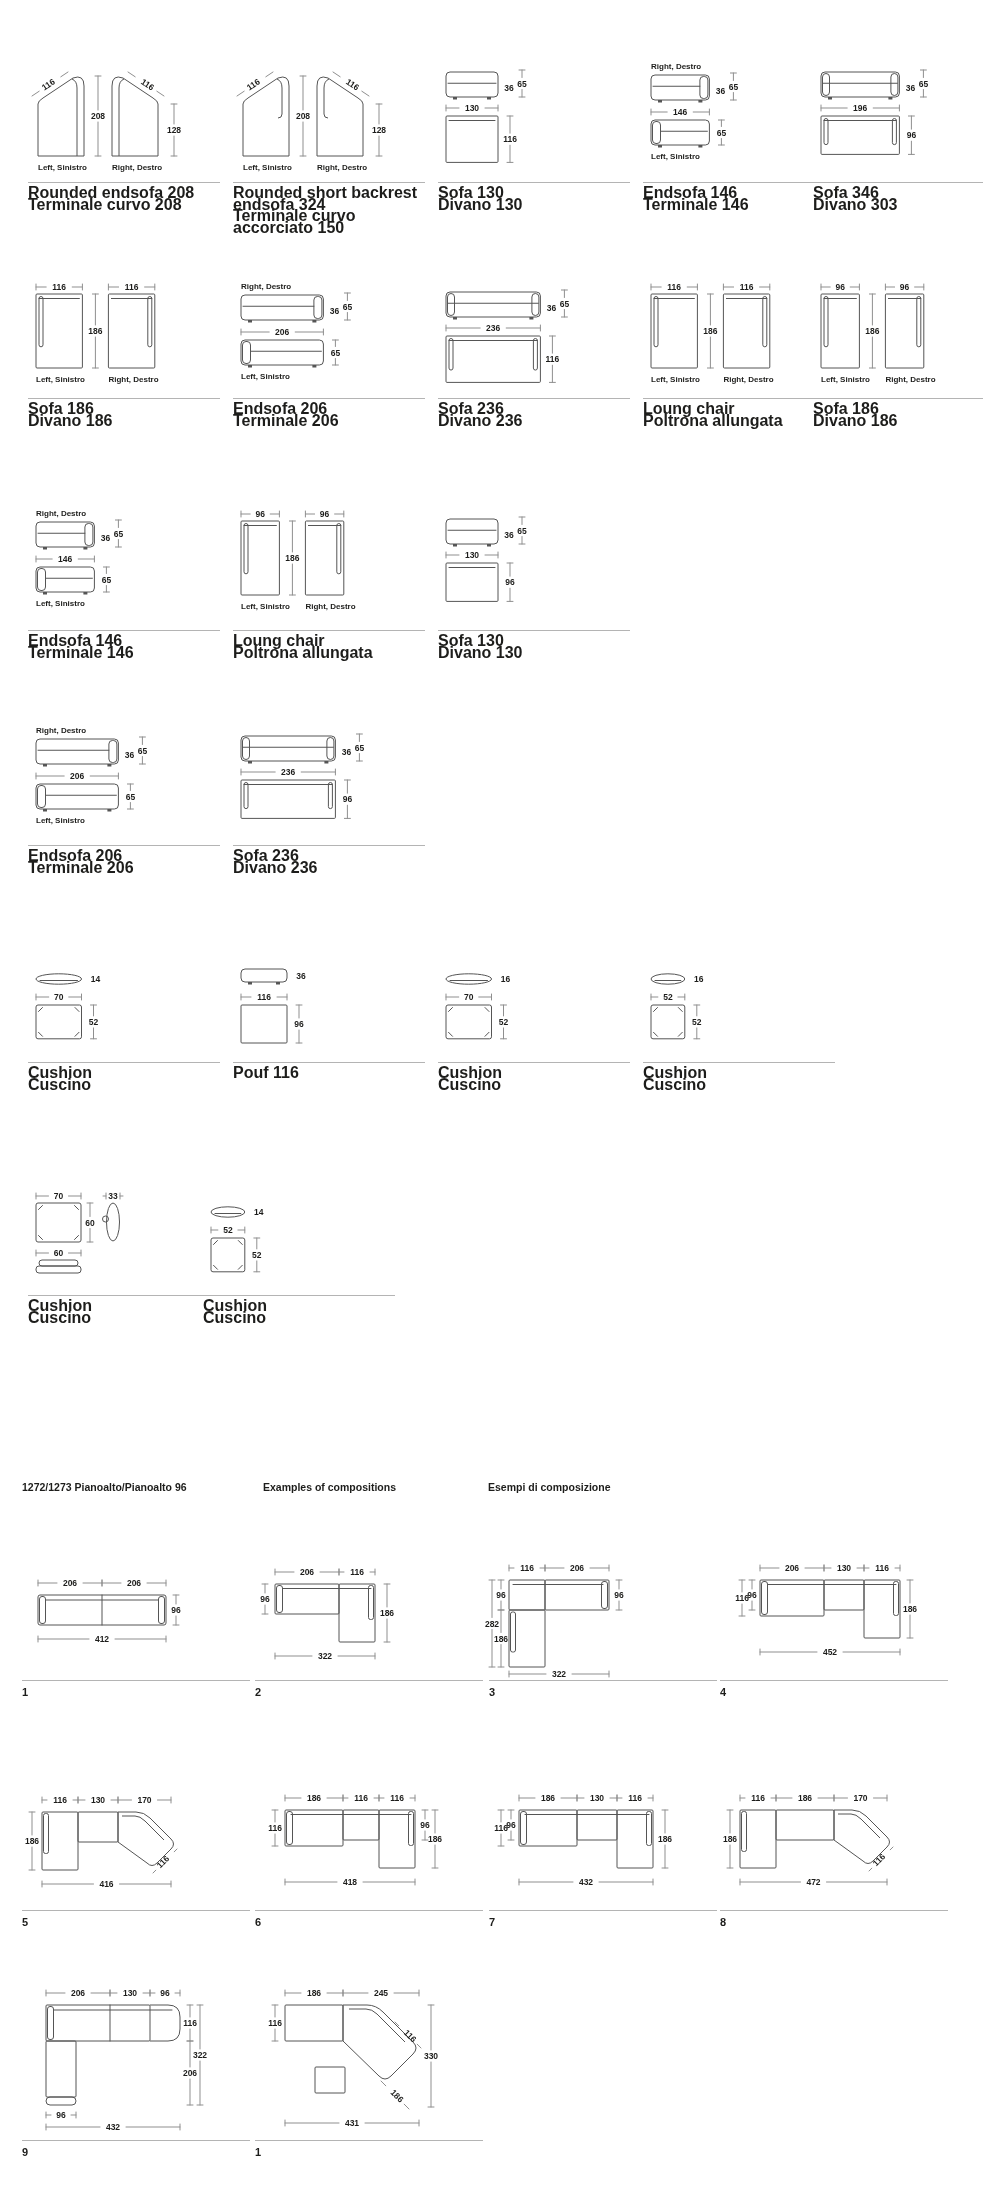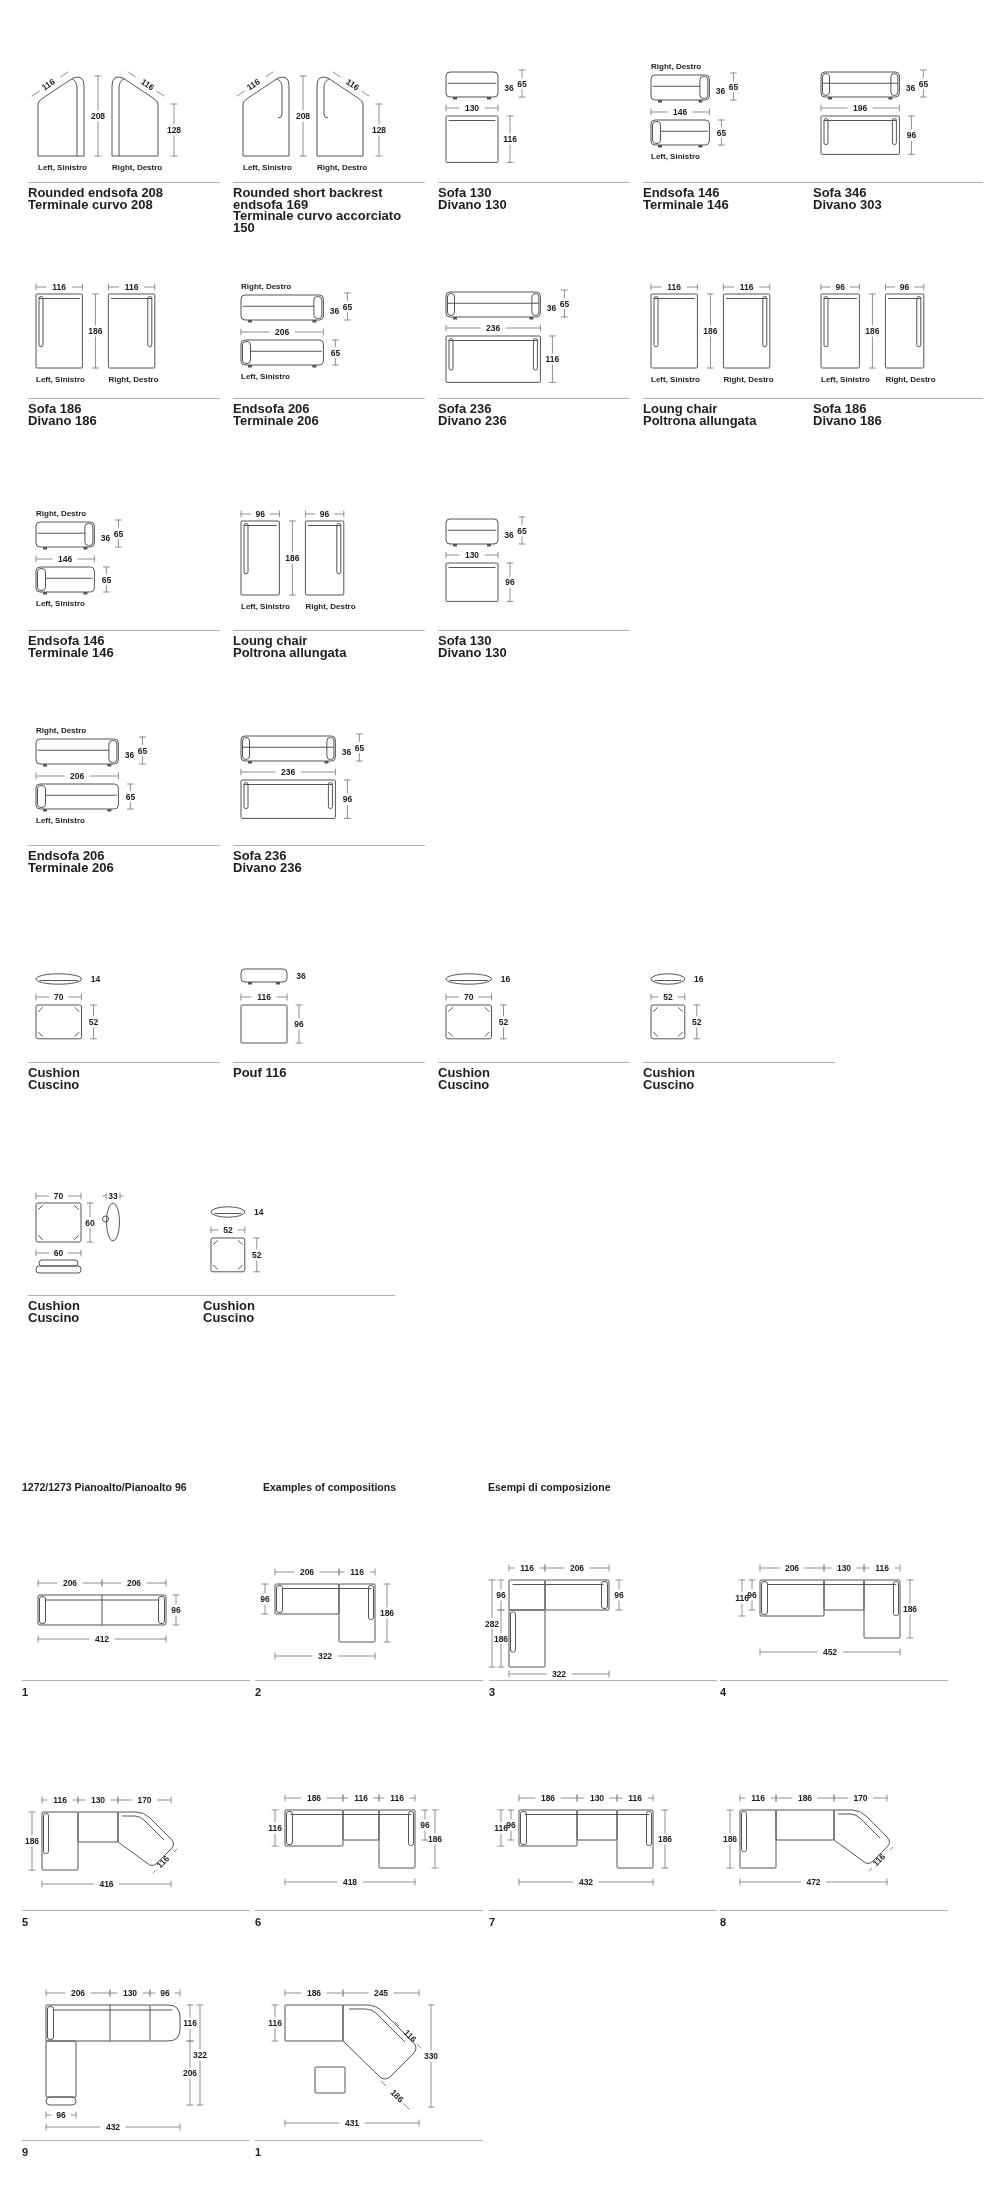--- a/index.html
+++ b/index.html
@@ -1,20 +1,20 @@
 <!DOCTYPE html>
 <html><head>
 <meta charset="utf-8">
 <style>
   html,body{margin:0;padding:0;background:#fff;}
   .canvas{position:relative;width:987px;height:2194px;background:#ffffff;overflow:hidden;
           font-family:"Liberation Sans","DejaVu Sans",sans-serif;color:#1d1d1b;}
   .mod-item,.comp-item{position:absolute;}
   .sep{position:absolute;left:0;height:1px;background:#b4b4b4;}
-  .mod-label{position:absolute;left:0;font-size:13px;font-weight:bold;line-height:11.5px;color:#1d1d1b;}
+  .mod-label{position:absolute;left:0;font-size:16px;font-weight:bold;line-height:11.5px;color:#1d1d1b;}
   .comp-num{position:absolute;left:0;font-size:11px;font-weight:bold;color:#1d1d1b;}
   .sec-header{position:absolute;top:1481px;left:0;width:792px;height:16px;}
   .sec-header span{position:absolute;font-size:10.5px;font-weight:bold;color:#1d1d1b;white-space:nowrap;}
   svg{position:absolute;top:0;left:0;overflow:visible;}
   svg text{font-family:"Liberation Sans","DejaVu Sans",sans-serif;font-weight:bold;fill:#1d1d1b;}
 </style>
 </head>
 <body>
 
 <div class="canvas">
@@ -70,21 +70,21 @@
           <line x1="146" y1="46" x2="146" y2="66" stroke="#8f8f8f" stroke-width="1" stroke-linecap="round"></line>
           <line x1="146" y1="78" x2="146" y2="98" stroke="#8f8f8f" stroke-width="1" stroke-linecap="round"></line>
           <line x1="143" y1="46" x2="149" y2="46" stroke="#8f8f8f" stroke-width="1" stroke-linecap="round"></line>
           <line x1="143" y1="98" x2="149" y2="98" stroke="#8f8f8f" stroke-width="1" stroke-linecap="round"></line>
           <text x="146" y="75" font-size="8.5" text-anchor="middle">128</text>
           <text x="10" y="112" font-size="8" text-anchor="start">Left, Sinistro</text>
           <text x="84" y="112" font-size="8" text-anchor="start">Right, Destro</text>
         </svg>
         <div class="sep" style="top: 124px; width: 192px;"></div>
         <div class="mod-label" style="top: 129px;">
-          <div>Rounded short backrest endsofa 169</div>
+          <div>Rounded short backrest endsofa 324</div>
           <div>Terminale curvo accorciato 150</div>
         </div>
       </div>
       <div class="mod-item" style="left: 438px; top: 58px; width: 192px; height: 162px;">
         <svg width="192" height="124" viewBox="0 0 192 124">
           <rect x="8" y="14" width="52" height="25" rx="4" fill="none" stroke="#555555" stroke-width="1"></rect>
           <line x1="10" y1="25.25" x2="58" y2="25.25" stroke="#555555" stroke-width="1" stroke-linecap="round"></line>
           <rect x="15" y="39" width="4" height="2.5" fill="#555555"></rect>
           <rect x="49" y="39" width="4" height="2.5" fill="#555555"></rect>
           <text x="71" y="33" font-size="8.5" text-anchor="middle">36</text>

